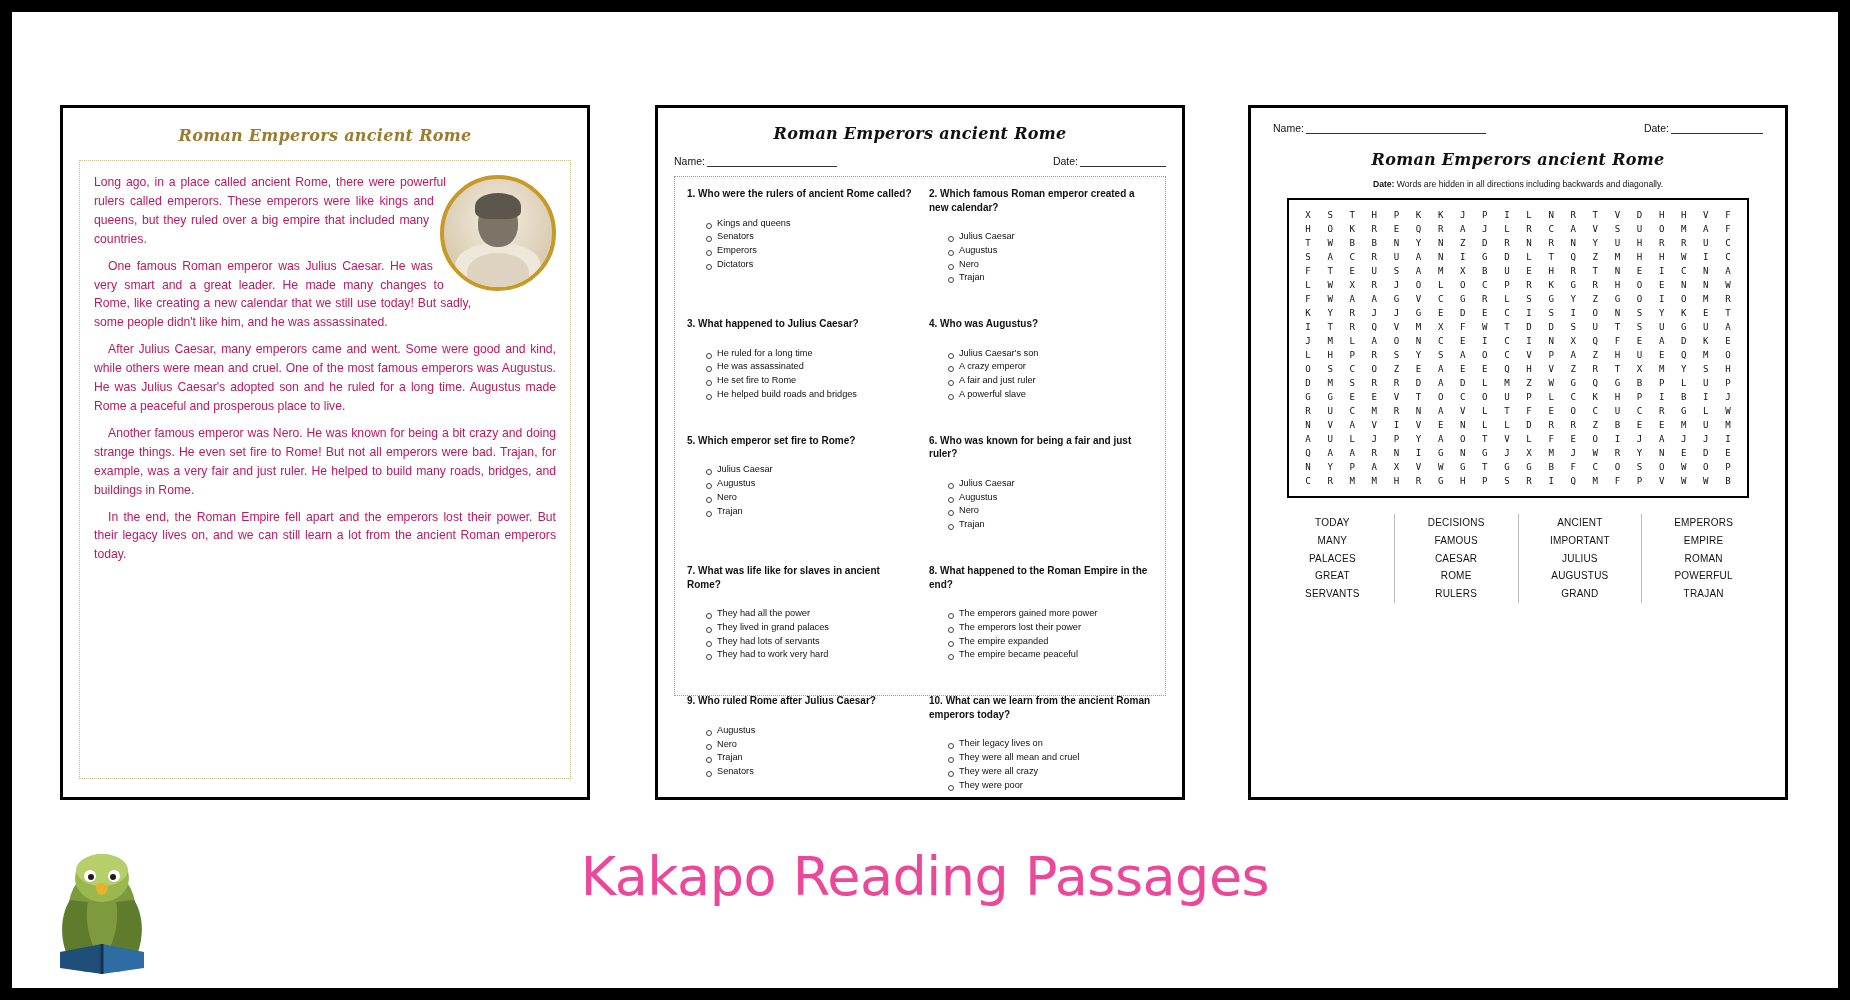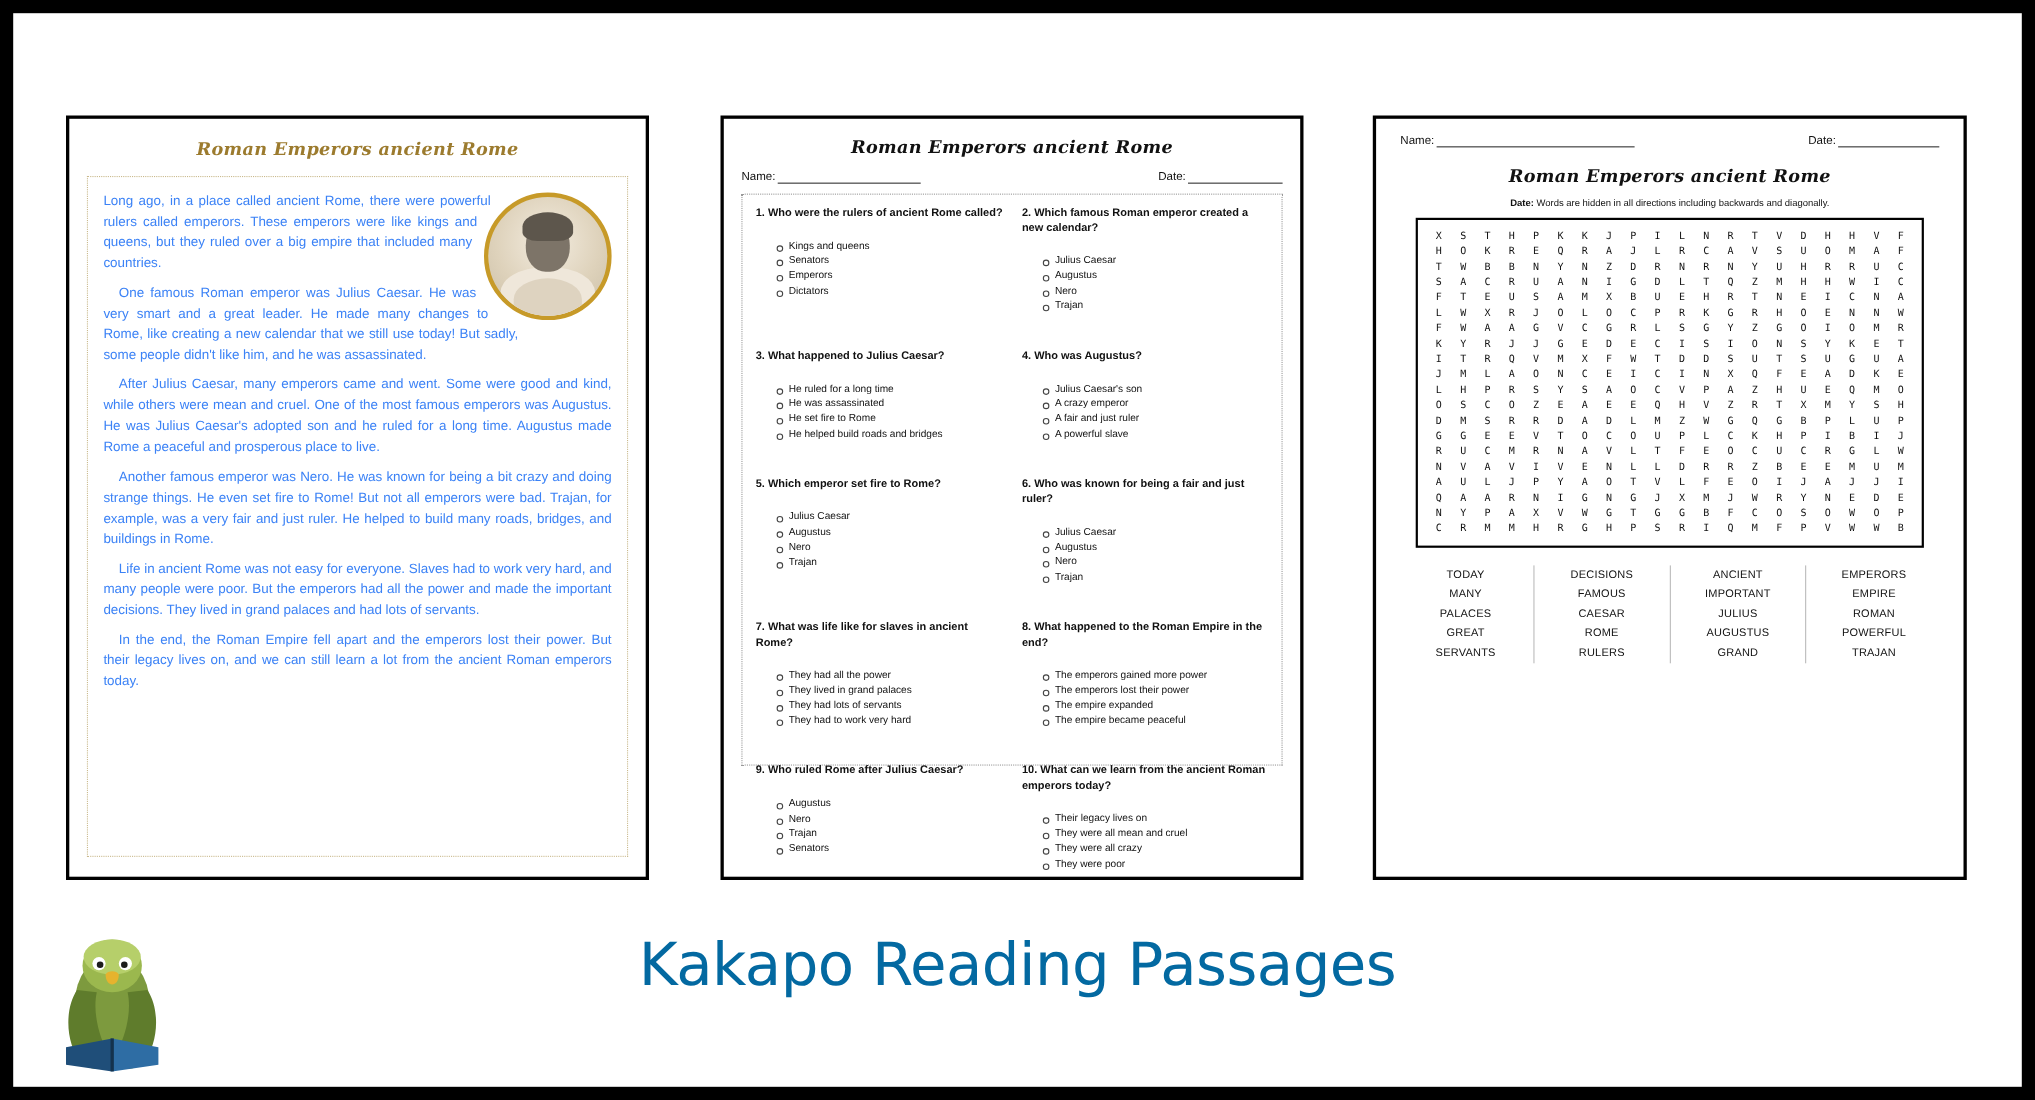--- a/index.html
+++ b/index.html
@@ -45,21 +45,21 @@
   .s1-title{ margin:18px 0 10px 0; }
   .s1-body{
     position:absolute;left:16px;right:16px;top:52px;bottom:18px;
     border:1px dotted #c9b98c;
     box-sizing:border-box;
     padding:12px 14px 10px 14px;
   }
   .s1-text{
     font-size:12.2px;
     line-height:1.55;
-    color:#3b82f6;
+    color:#be185d;
     text-align:justify;
   }
   .s1-text p{ margin:0 0 8px 0; text-indent:14px; }
   .s1-text p:first-child{ text-indent:0; }
   .portrait{
     float:right;
     width:108px;height:108px;
     margin:2px 0 6px 12px;
     border-radius:50%;
     border:4px solid #c79a28;
@@ -182,21 +182,21 @@
   }
   .wb-col:last-child{ border-right:none; }
   .wb-col div{ line-height:1.78; letter-spacing:.2px; }
 
   
   .footer-title{
     position:absolute;
     left:0;right:0;top:845px;
     text-align:center;
     font-size:54px;
-    color:#0369a1;
+    color:#ec4899;
     font-family:"DejaVu Sans", sans-serif;
     letter-spacing:-0.5px;
   }
   .kakapo{
     position:absolute;left:40px;top:840px;width:130px;height:140px;
   }
 </style>
 </head>
 <body>
 
@@ -211,21 +211,20 @@
         <div class="body"></div>
         <div class="shoulder"></div>
         <div class="head"></div>
         <div class="hair"></div>
       </div>
       <div class="s1-text">
         <p>Long ago, in a place called ancient Rome, there were powerful rulers called emperors. These emperors were like kings and queens, but they ruled over a big empire that included many countries.</p>
         <p>One famous Roman emperor was Julius Caesar. He was very smart and a great leader. He made many changes to Rome, like creating a new calendar that we still use today! But sadly, some people didn't like him, and he was assassinated.</p>
         <p>After Julius Caesar, many emperors came and went. Some were good and kind, while others were mean and cruel. One of the most famous emperors was Augustus. He was Julius Caesar's adopted son and he ruled for a long time. Augustus made Rome a peaceful and prosperous place to live.</p>
         <p>Another famous emperor was Nero. He was known for being a bit crazy and doing strange things. He even set fire to Rome! But not all emperors were bad. Trajan, for example, was a very fair and just ruler. He helped to build many roads, bridges, and buildings in Rome.</p>
-        <p>Life in ancient Rome was not easy for everyone. Slaves had to work very hard, and many people were poor. But the emperors had all the power and made the important decisions. They lived in grand palaces and had lots of servants.</p>
         <p>In the end, the Roman Empire fell apart and the emperors lost their power. But their legacy lives on, and we can still learn a lot from the ancient Roman emperors today.</p>
       </div>
     </div>
   </div>
 
   <div class="sheet sheet-2">
     <div class="title black s2-title">Roman Emperors ancient Rome</div>
     <div class="namedate">
       <div class="fld name">
         <span class="lbl">Name:</span>

